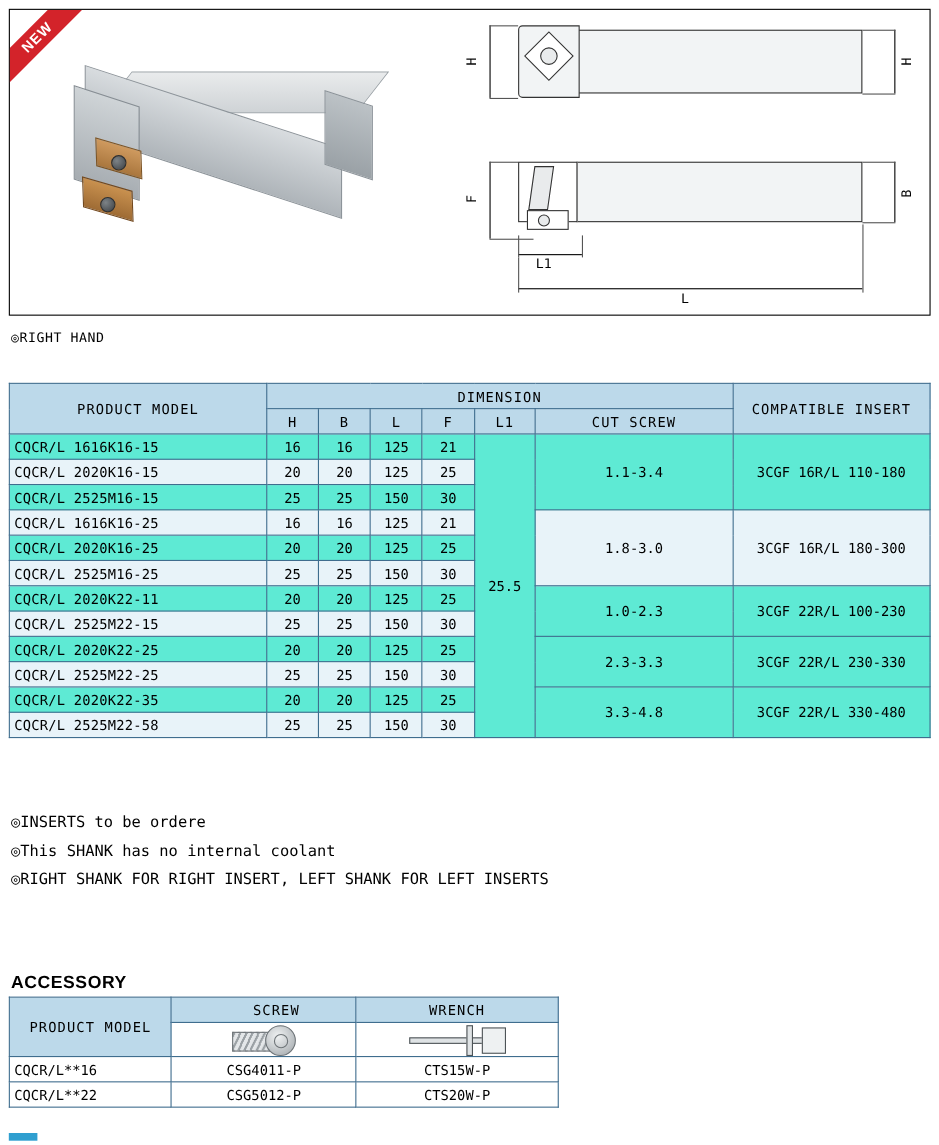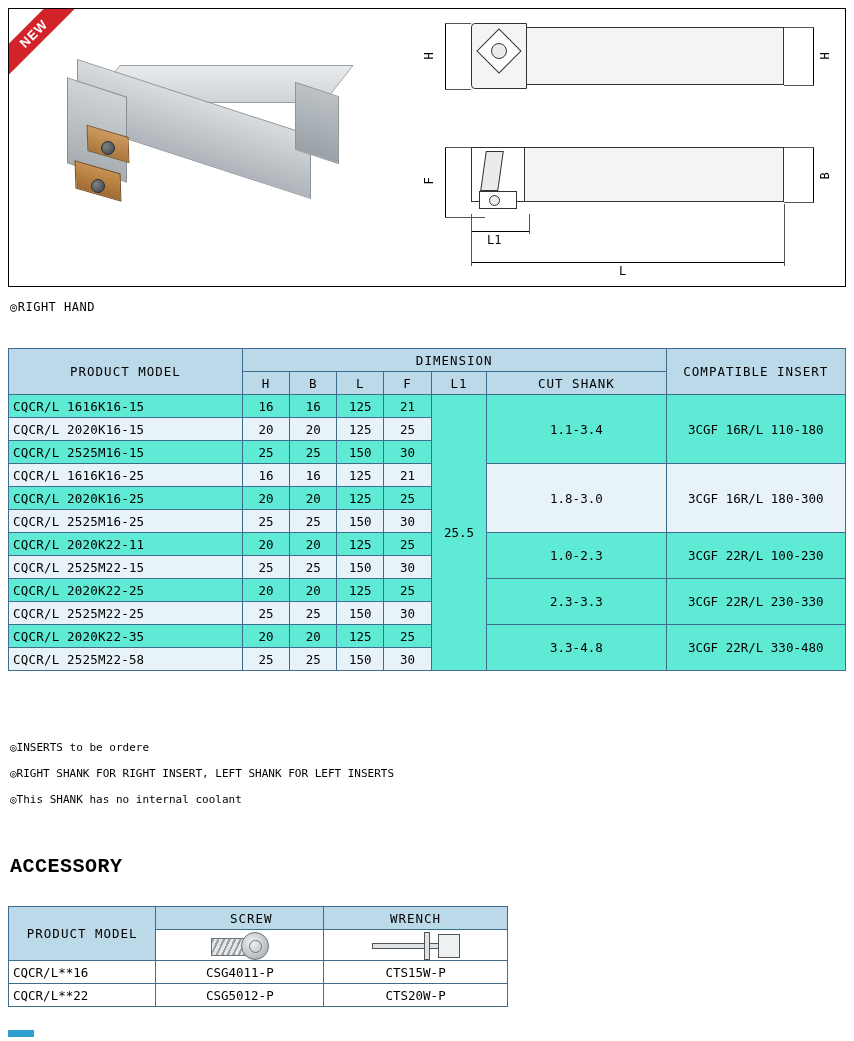--- a/index.html
+++ b/index.html
@@ -187,31 +187,31 @@
     letter-spacing: 0.2px;
   }
   .row-alt td { background: #e8f3f9; }
   .row-plain td { background: #5eead4; }
 
   
   .notes {
     position: absolute;
     left: 10px;
     top: 735px;
-    font-size: 11px;
+    font-size: 14px;
     line-height: 26px;
   }
 
   
   .acc-title {
     position: absolute;
     left: 10px;
-    top: 855px;
-    font-size: 20px;
-    font-family: Liberation Mono, monospace;
+    top: 885px;
+    font-size: 16px;
+    font-family: Liberation Sans, sans-serif;
     font-weight: bold;
     letter-spacing: 0.5px;
   }
   .acc-table {
     position: absolute;
     left: 8px;
     top: 906px;
     width: 500px;
     font-size: 12.5px;
   }
@@ -374,21 +374,21 @@
       <th rowspan="2" style="width:222px;">PRODUCT MODEL</th>
       <th colspan="6">DIMENSION</th>
       <th rowspan="2" style="width:170px;">COMPATIBLE INSERT</th>
     </tr>
     <tr>
       <th style="width:44px;">H</th>
       <th style="width:44px;">B</th>
       <th style="width:44px;">L</th>
       <th style="width:44px;">F</th>
       <th style="width:52px;">L1</th>
-      <th style="width:170px;">CUT SHANK</th>
+      <th style="width:170px;">CUT SCREW</th>
     </tr>
   </thead>
   <tbody>
     <tr class="row-plain">
       <td class="model">CQCR/L 1616K16-15</td>
       <td>16</td>
       <td>16</td>
       <td>125</td>
       <td>21</td>
       <td rowspan="12">25.5</td>
@@ -482,22 +482,22 @@
       <td>25</td>
       <td>25</td>
       <td>150</td>
       <td>30</td>
     </tr>
   </tbody>
 </table>
 
 <div class="notes">
   <div>◎INSERTS to be ordere</div>
+  <div>◎This SHANK has no internal coolant</div>
   <div>◎RIGHT SHANK FOR RIGHT INSERT, LEFT SHANK FOR LEFT INSERTS</div>
-  <div>◎This SHANK has no internal coolant</div>
 </div>
 
 <div class="acc-title">ACCESSORY</div>
 
 <table class="acc-table">
   <thead>
     <tr>
       <th rowspan="2" style="width:152px;">PRODUCT MODEL</th>
       <th style="width:152px;padding-left:23px;">SCREW</th>
       <th style="width:190px;">WRENCH</th>

